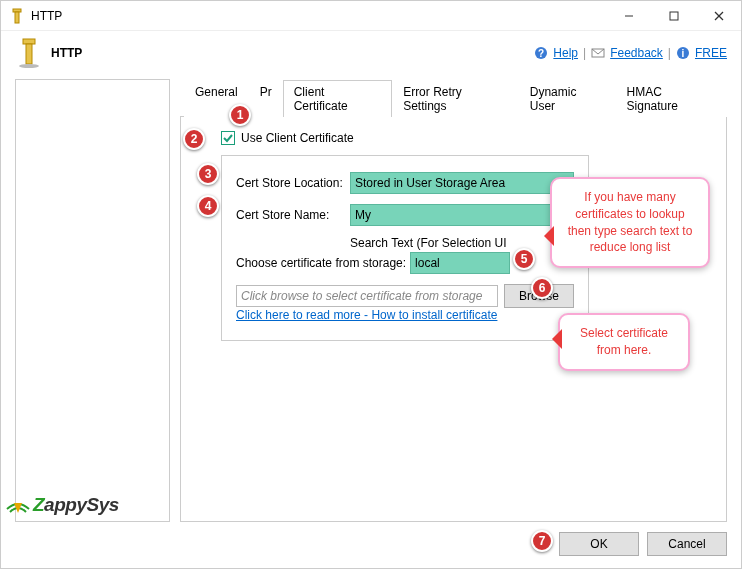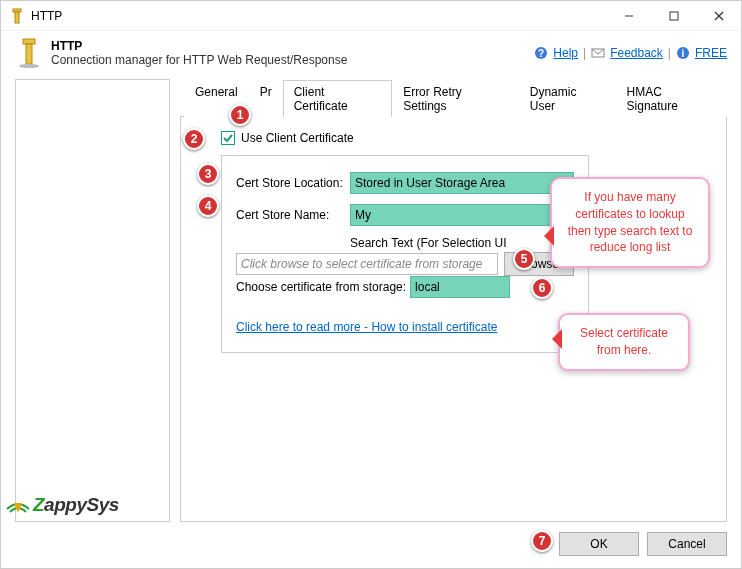--- a/index.html
+++ b/index.html
@@ -39,21 +39,21 @@
 .row { display: flex; align-items: center; margin-bottom: 10px; }
 .row label { width: 114px; font-size: 12px; }
 .checklabel { display: flex; align-items: center; gap: 6px; margin-bottom: 10px; margin-left: 26px; }
 .checkbox { width: 14px; height: 14px; border: 1px solid #1a9e7a; background: #fff; display: flex; align-items: center; justify-content: center; }
 .checkbox svg { width: 10px; height: 10px; }
 .select { flex: 1; height: 22px; background: #78d4b9; border: 1px solid #5bb89d; display: flex; align-items: center; padding: 0 4px; position: relative; }
 .select .arrow { position: absolute; right: 4px; top: 4px; }
 .textinput { flex: 1; height: 22px; border: 1px solid #5bb89d; background: #78d4b9; padding: 0 4px; display: flex; align-items: center; }
 .readonly { flex: 1; height: 22px; border: 1px solid #bbb; background: #fff; color: #888; padding: 0 4px; display: flex; align-items: center; font-style: italic; }
 .btn { height: 24px; padding: 0 14px; background: #e1e1e1; border: 1px solid #adadad; display: flex; align-items: center; font-size: 12px; }
-.linktext { color: #0066cc; text-decoration: underline; font-size: 12px; margin-top: 12px; display: inline-block; }
+.linktext { color: #0066cc; text-decoration: underline; font-size: 12px; display: inline-block; }
 
 .sublabel { font-size: 12px; margin-bottom: 2px; }
 
 
 .callout { position: absolute; background: #fff; border: 2px solid #f9a8d4; border-radius: 10px; padding: 10px 12px; color: #e83a3a; font-size: 12px; text-align: center; line-height: 1.4; box-shadow: 0 2px 6px rgba(0,0,0,0.25); }
 .callout .tail { position: absolute; width: 0; height: 0; }
 .callout1 { top: 60px; right: 16px; width: 160px; }
 .callout1 .tail { left: -18px; bottom: 20px; border: 10px solid transparent; border-right-color: #e83a3a; }
 .callout1 .tail::after { content: ""; position: absolute; left: 3px; top: -8px; border: 8px solid transparent; border-right-color: #fff; }
 .callout2 { top: 196px; right: 36px; width: 132px; }
@@ -111,21 +111,20 @@
   <div class="header">
     <span class="appicon">
       <svg viewBox="0 0 28 32">
           <rect x="8" y="2" width="12" height="5" fill="#e6c24a" stroke="#b58900"></rect>
           <rect x="11" y="7" width="6" height="20" fill="#e6c24a" stroke="#b58900"></rect>
           <ellipse cx="14" cy="29" rx="10" ry="2" fill="#bbb"></ellipse>
         </svg>
     </span>
     <div class="titles">
       <div class="h1">HTTP</div>
-      <div class="h2">Connection manager for HTTP Web Request/Response</div>
     </div>
     <div class="helplinks">
       <span class="helpicon"><svg viewBox="0 0 14 14">
             <circle cx="7" cy="7" r="6" fill="#3a7bd5"></circle>
             <text x="7" y="11" text-anchor="middle" font-size="10" fill="#fff" font-weight="bold">?</text>
           </svg></span>
       <a href="#">Help</a>
       <span class="sep">|</span>
       <span class="helpicon"><svg viewBox="0 0 14 14">
             <rect x="1" y="3" width="12" height="8" fill="none" stroke="#888"></rect>
@@ -190,34 +189,34 @@
               <span>My</span>
               <span class="arrow"><svg width="10" height="10" viewBox="0 0 10 10">
                     <polyline points="2,3 5,7 8,3" fill="none" stroke="#333" stroke-width="1.3"></polyline>
                   </svg></span>
             </div>
           </div>
 
           <div style="margin-left:114px; margin-bottom:2px;">
             <div class="sublabel">Search Text (For Selection UI</div>
           </div>
+          <div class="row">
+            <label style="width:auto; margin-right:4px;">Choose certificate from storage:</label>
+            <div class="textinput" style="max-width:100px;">
+              <span>local</span>
+            </div>
+          </div>
           <div class="row" style="margin-bottom:0;">
             <div class="readonly">
               <span>Click browse to select certificate from storage</span>
             </div>
             <div style="width:6px;"></div>
             <div class="btn">
                 <span>Browse</span>
               </div>
-          </div>
-          <div class="row">
-            <label style="width:auto; margin-right:4px;">Choose certificate from storage:</label>
-            <div class="textinput" style="max-width:100px;">
-              <span>local</span>
-            </div>
           </div>
 
           <a href="#" class="linktext">Click here to read more - How to install certificate</a>
         </div>
 
         <div class="callout callout1">
           <div class="tail"></div>
           <span>If you have many certificates to lookup then type search text to reduce long list</span>
         </div>
         <div class="callout callout2">

